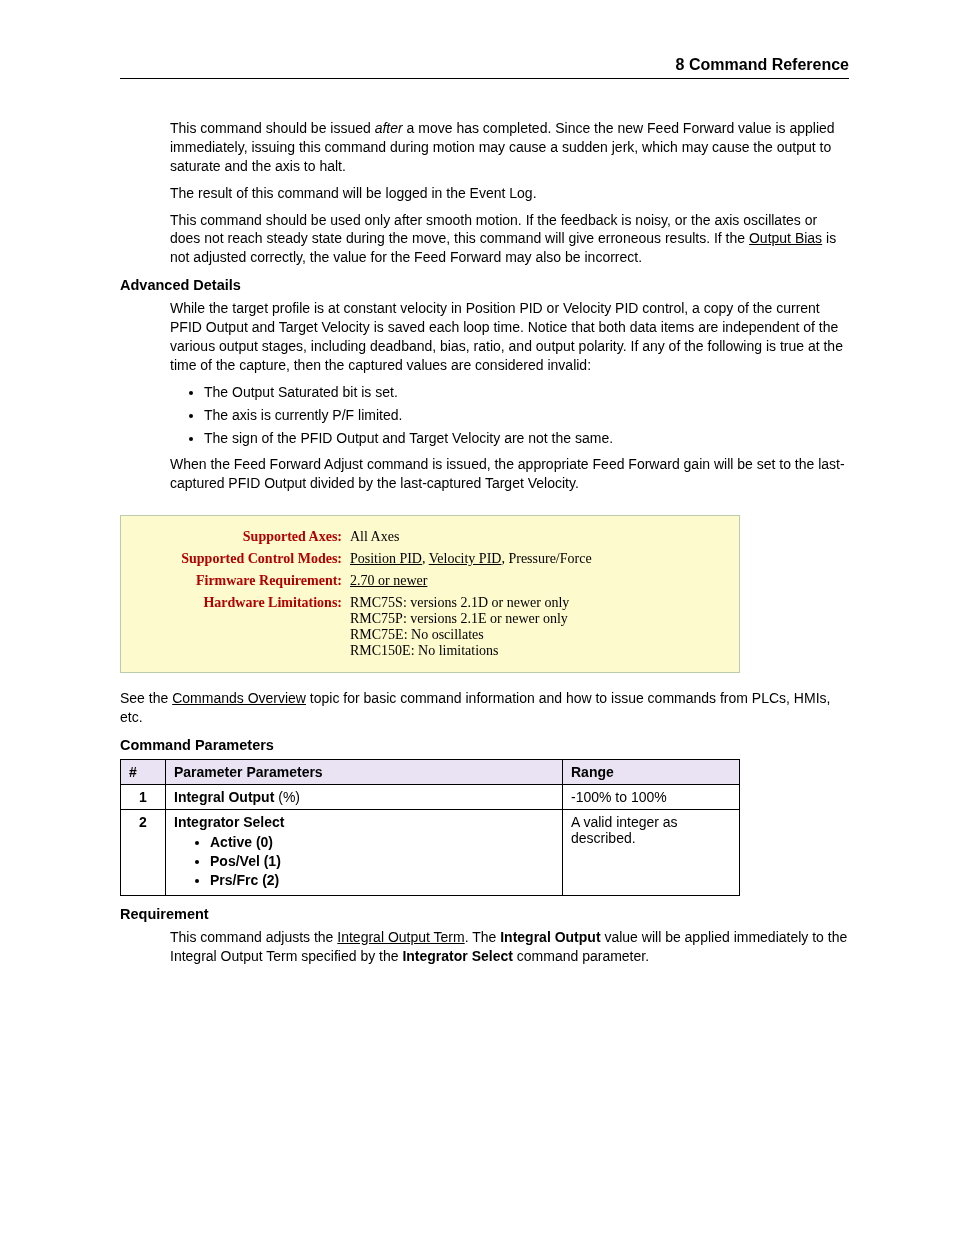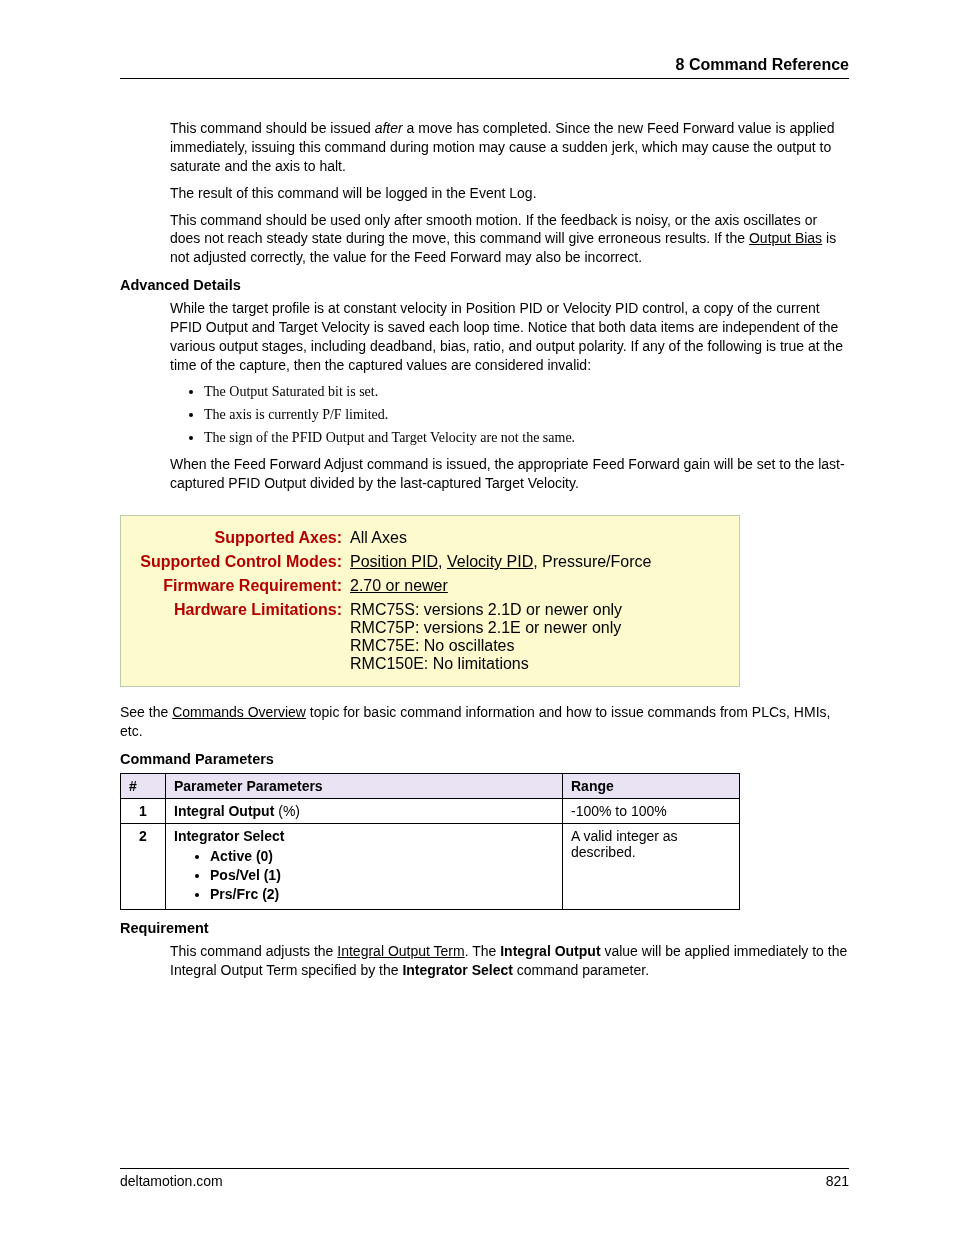--- a/index.html
+++ b/index.html
@@ -40,39 +40,38 @@
     margin: 10px 0 6px 0;
     font-size: 14.5px;
   }
   ul.bullets {
     margin: 2px 0 8px 34px;
     padding: 0;
   }
   ul.bullets li {
     margin: 4px 0;
     line-height: 1.35;
-    font-family: Liberation Serif, serif;
   }
   h2.section-title {
     font-size: 23px;
     font-weight: bold;
     margin: 46px 0 0 0;
     padding-bottom: 2px;
     border-bottom: 2.5px solid #000;
   }
   .info-box {
     margin: 22px 0 16px 0;
     width: 620px;
     background: #fdfacd;
     border: 1px solid #bca;
     padding: 10px 12px 10px 12px;
     box-sizing: border-box;
   }
   .info-box table { width: 100%; border-collapse: collapse; }
-  .info-box td { padding: 3px 4px; vertical-align: top; font-size: 16px; }
+  .info-box td { padding: 3px 4px; vertical-align: top; font-size: 14px; font-family: Liberation Serif, serif; }
   .info-box td.label {
     width: 205px;
     text-align: right;
     font-weight: bold;
     color: #b30000;
     white-space: nowrap;
   }
   table.params {
     border-collapse: collapse;
     margin: 6px 0 8px 0;
@@ -213,18 +212,14 @@
   </tbody>
     </table>
 
   <div class="section-sub">Requirement</div>
   <div class="body-indent">
     <p class="para">
       <span>This command adjusts the </span><span class="underline">Integral Output Term</span><span>. The </span><span class="bold">Integral Output</span><span> value will be applied immediately to the Integral Output Term specified by the </span><span class="bold">Integrator Select</span><span> command parameter.</span>
     </p>
   </div>
 
-  <div class="footer">
-    <span class="site">deltamotion.com</span>
-    <span class="pagenum">821</span>
-  </div>
 
 </div>
 
 </body></html>

